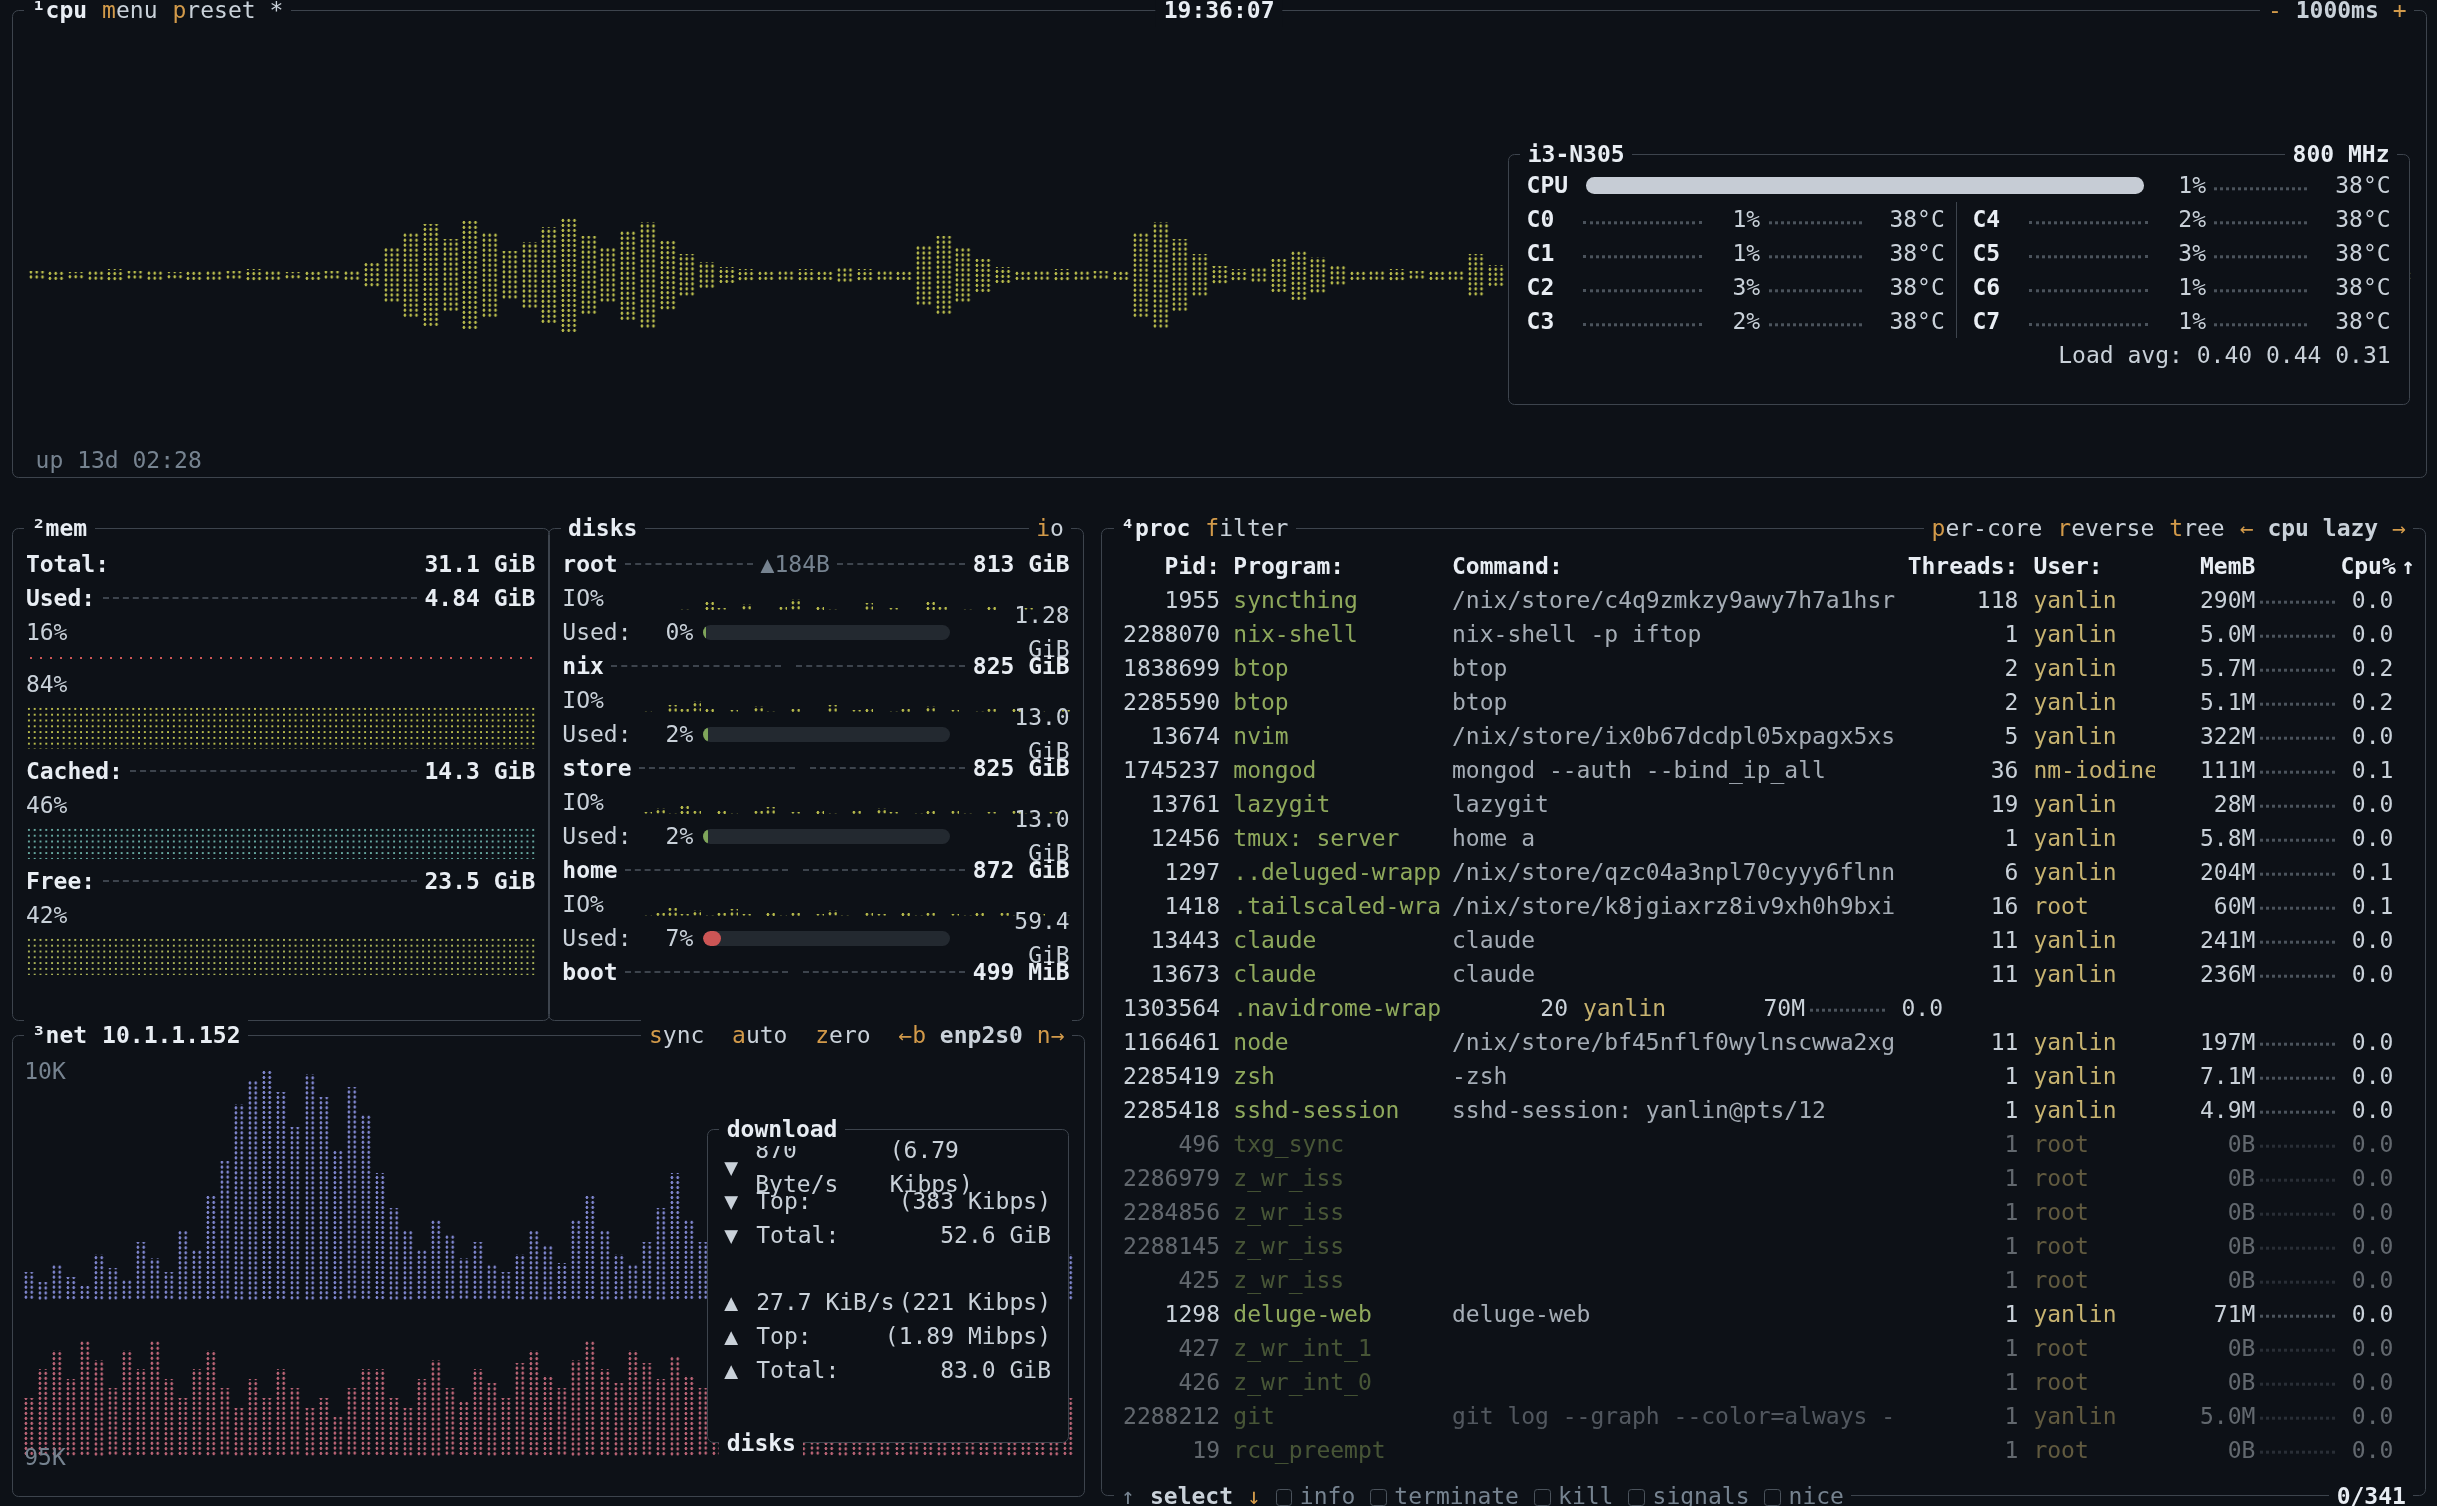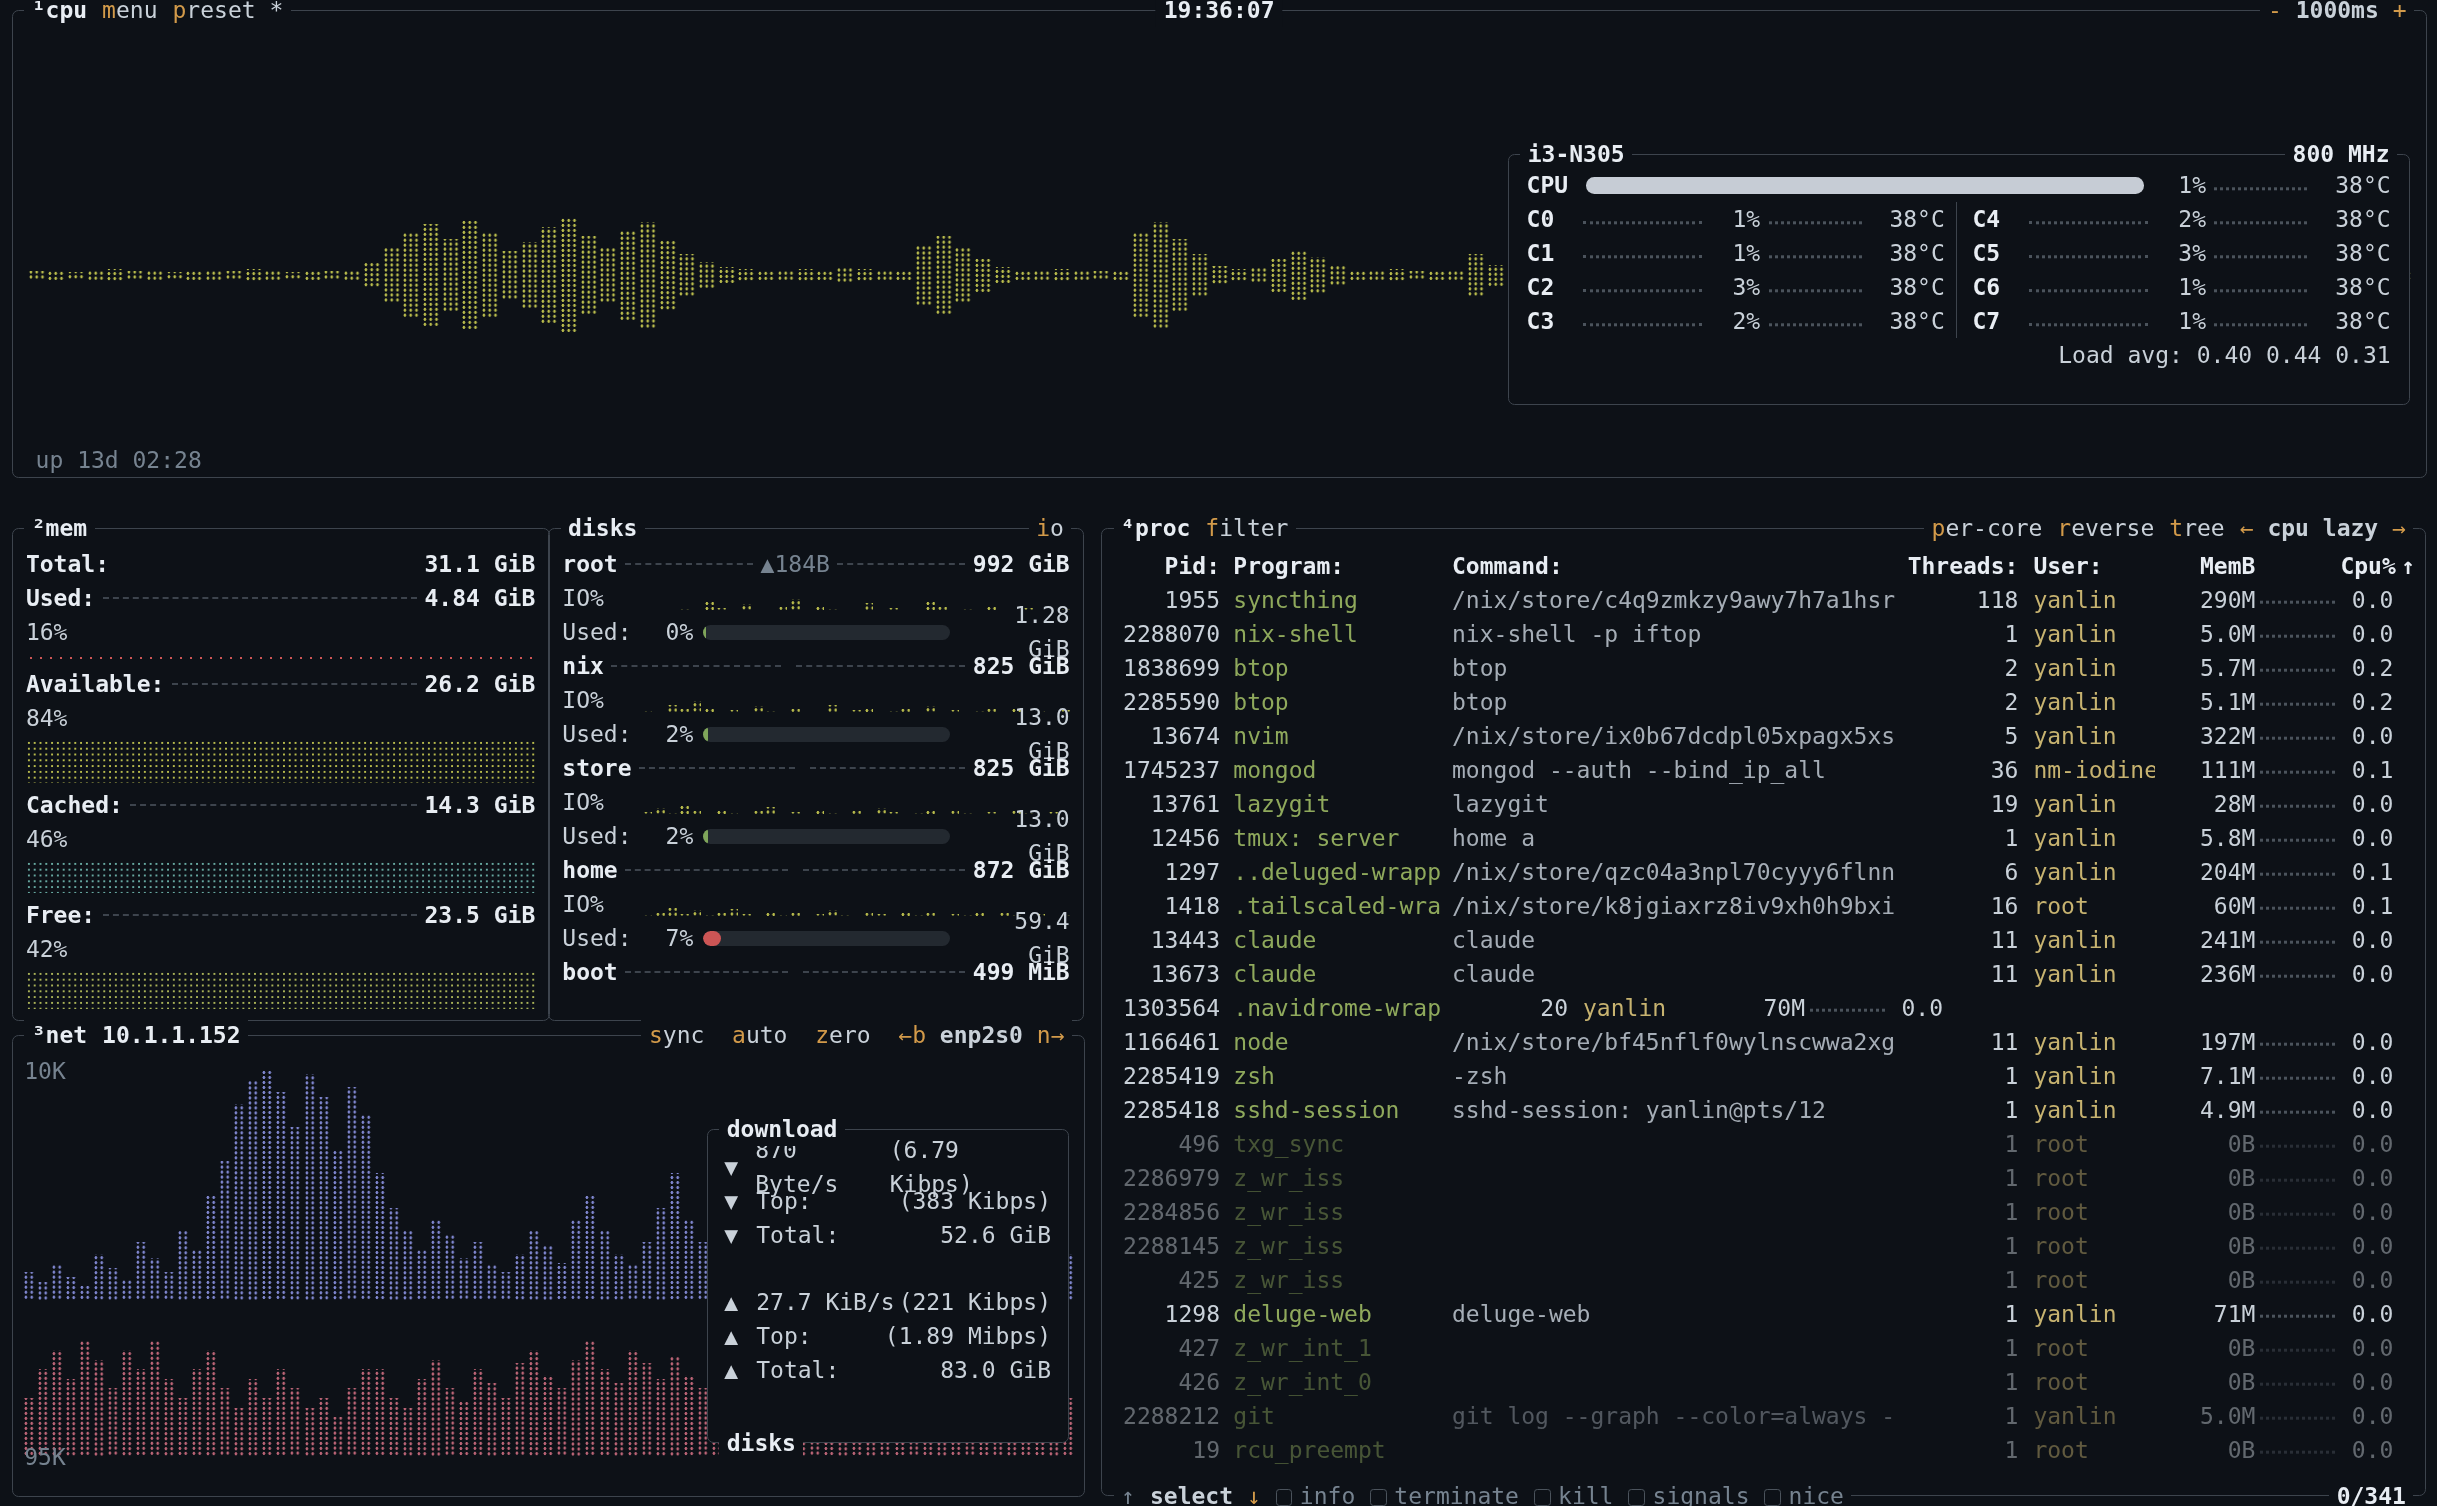--- a/index.html
+++ b/index.html
@@ -344,25 +344,20 @@
         <span class="sp"></span>
         <span class="mval">31.1 GiB</span>
       </div>
       <div class="mrow">
         <span class="mlabel">Used:</span>
         <span class="dash"></span>
         <span class="mval">4.84 GiB</span>
       </div>
       <div class="mpct">16%</div>
       <div class="strip used-strip"></div>
-      <div class="mrow">
-        <span class="mlabel">Available:</span>
-        <span class="dash"></span>
-        <span class="mval">26.2 GiB</span>
-      </div>
       <div class="mpct">84%</div>
       <div class="strip avail-strip"></div>
       <div class="mrow">
         <span class="mlabel">Cached:</span>
         <span class="dash"></span>
         <span class="mval">14.3 GiB</span>
       </div>
       <div class="mpct">46%</div>
       <div class="strip cached-strip"></div>
       <div class="mrow">
@@ -380,21 +375,21 @@
       <span class="chip bold">disks</span>
       <span class="chip opt mla">io</span>
     </div>
     <div class="pbody">
         <div class="dentry">
         <div class="drow">
           <span class="dname">root</span>
           <span class="dash"></span>
           <span class="dact">▲184B</span>
           <span class="dash"></span>
-          <span class="dsize">992 GiB</span>
+          <span class="dsize">813 GiB</span>
         </div>
         <div class="drow detail">
           <span class="diolabel">IO%</span>
           <span class="graph iograph">
               <i style="height: 0%;"></i>
               <i style="height: 0%;"></i>
               <i style="height: 0%;"></i>
               <i style="height: 0%;"></i>
               <i style="height: 5%;"></i>
               <i style="height: 0%;"></i>

